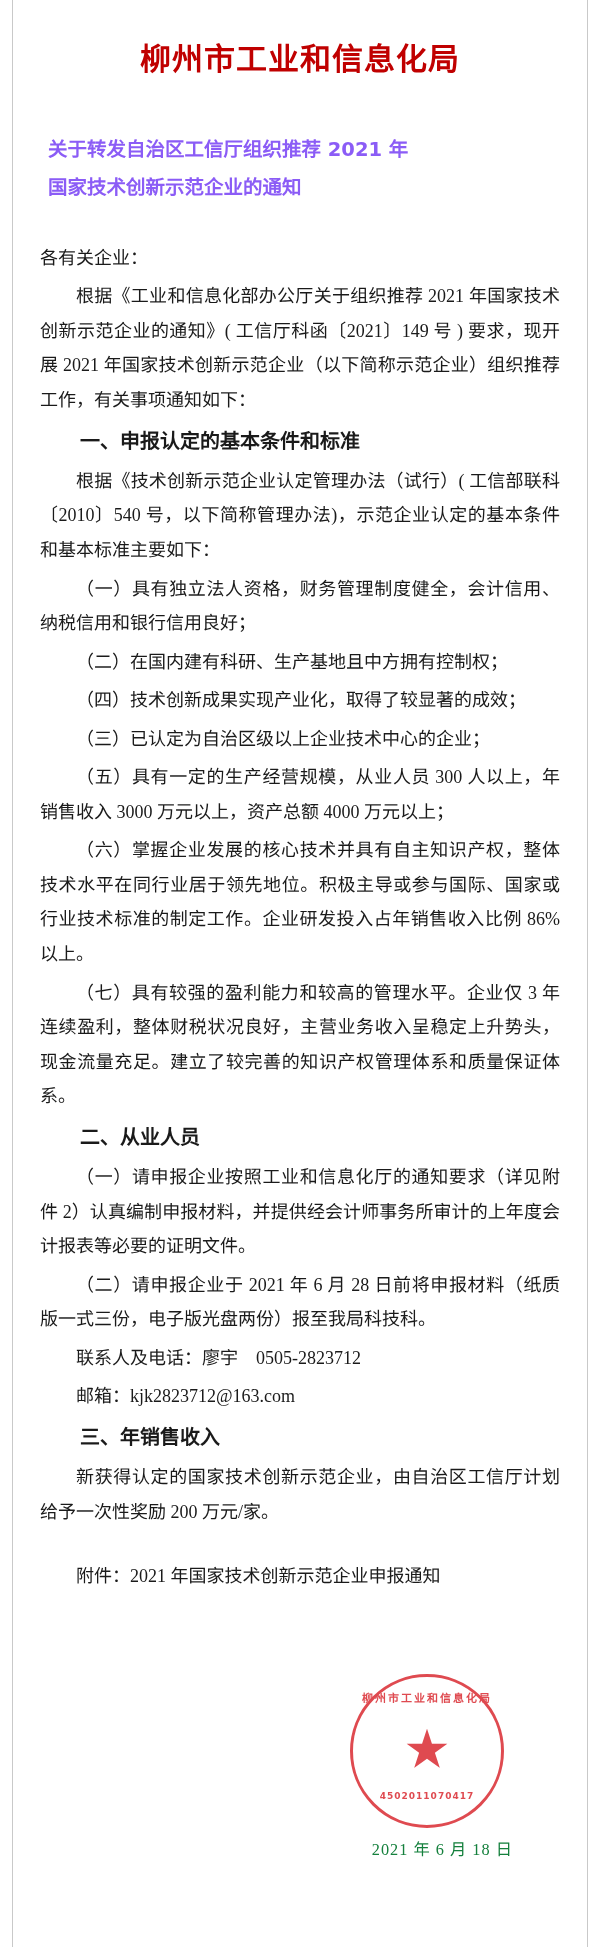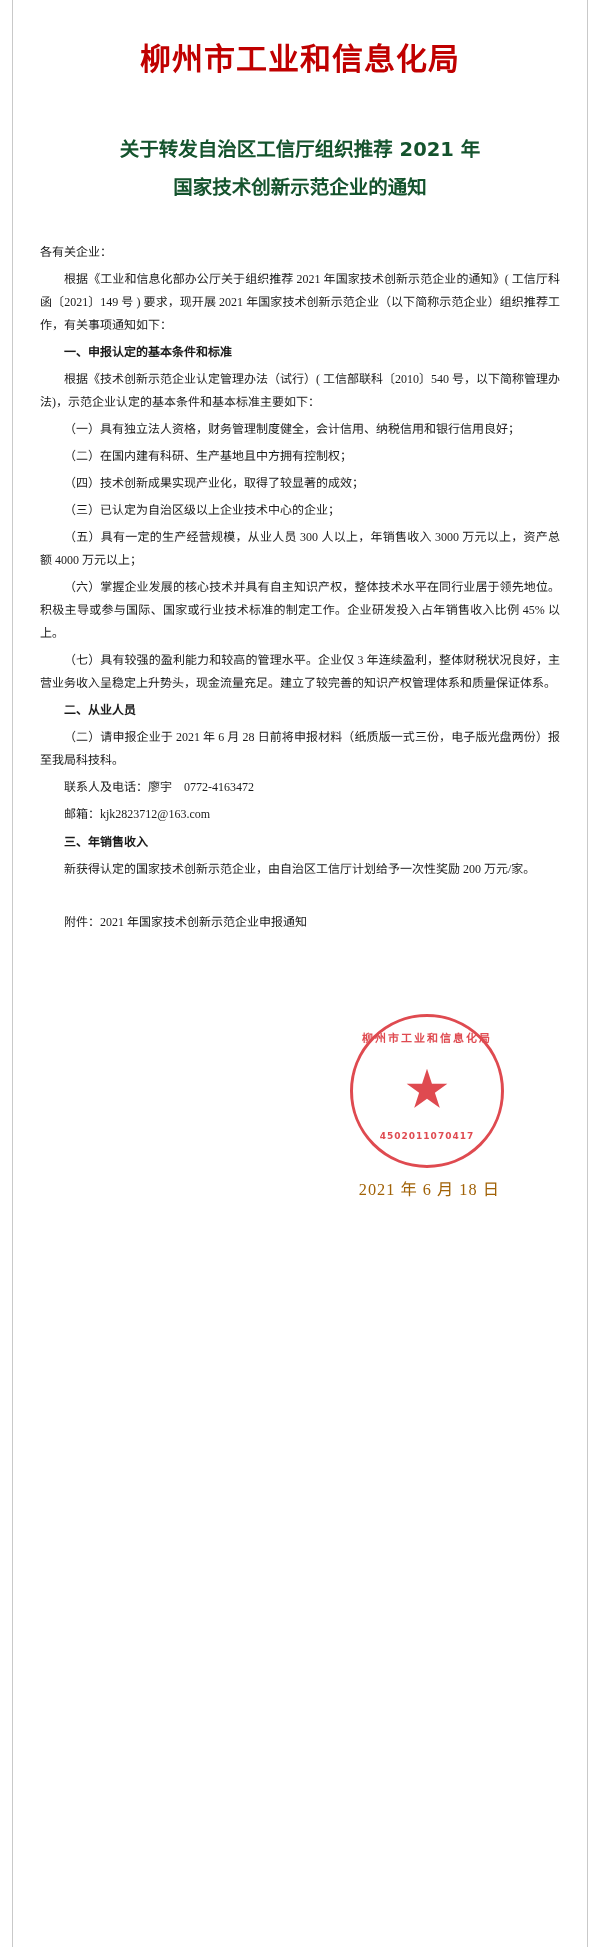--- a/index.html
+++ b/index.html
@@ -44,46 +44,45 @@
     color: #c00000;
     font-family: "DejaVu Sans", "Liberation Sans", sans-serif;
     font-weight: bold;
     font-size: 31px;
     letter-spacing: 1px;
     line-height: 1.25;
     margin: 6px 0 52px 0;
   }
 
   .doc-title {
-    text-align: center;
     font-family: "DejaVu Sans", "Liberation Sans", sans-serif;
     font-weight: bold;
     font-size: 19.5px;
     line-height: 1.95;
-    color: #14532d;
+    color: #8b5cf6;
     margin: 0 8px 34px 8px;
   }
 
   .body-text p {
     margin: 0 0 4px 0;
-    font-size: 12px;
+    font-size: 18px;
     line-height: 1.92;
     text-align: justify;
     text-justify: inter-ideograph;
     color: #1a1a1a;
     font-family: "Liberation Serif", "DejaVu Serif", serif;
   }
   p.indent    { text-indent: 2em; }
   p.noindent  { text-indent: 0; }
 
   p.section {
     text-indent: 2em;
     font-family: "DejaVu Sans", "Liberation Sans", sans-serif;
     font-weight: bold;
-    font-size: 12px;
+    font-size: 20px;
     line-height: 1.92;
     margin: 0 0 4px 0;
   }
   .spacer-md { height: 26px; }
 
   .attachment {
     text-indent: 2em;
     font-size: 16.3px;
     line-height: 1.92;
     margin: 0;
@@ -130,24 +129,24 @@
     font-size: 11px;
     letter-spacing: 2px;
   }
   .seal .arc-bottom {
     bottom: 24px;
     font-size: 9px;
     letter-spacing: 1px;
   }
   .seal-date {
     position: absolute;
-    right: 60px;
+    right: 47px;
     bottom: 18px;
     font-size: 16.3px;
-    color: #a16207;
+    color: #15803d;
     letter-spacing: 1px;
     white-space: nowrap;
   }
 </style>
 </head>
 <body>
 
 <div class="page">
   <div class="content">
 
@@ -163,26 +162,27 @@
       <p class="noindent">各有关企业：</p>
       <p class="indent">根据《工业和信息化部办公厅关于组织推荐 2021 年国家技术创新示范企业的通知》( 工信厅科函〔2021〕149 号 ) 要求，现开展 2021 年国家技术创新示范企业（以下简称示范企业）组织推荐工作，有关事项通知如下：</p>
 
       <p class="section">一、申报认定的基本条件和标准</p>
       <p class="indent">根据《技术创新示范企业认定管理办法（试行）( 工信部联科〔2010〕540 号，以下简称管理办法)，示范企业认定的基本条件和基本标准主要如下：</p>
       <p class="indent">（一）具有独立法人资格，财务管理制度健全，会计信用、纳税信用和银行信用良好；</p>
       <p class="indent">（二）在国内建有科研、生产基地且中方拥有控制权；</p>
       <p class="indent">（四）技术创新成果实现产业化，取得了较显著的成效；</p>
       <p class="indent">（三）已认定为自治区级以上企业技术中心的企业；</p>
       <p class="indent">（五）具有一定的生产经营规模，从业人员 300 人以上，年销售收入 3000 万元以上，资产总额 4000 万元以上；</p>
-      <p class="indent">（六）掌握企业发展的核心技术并具有自主知识产权，整体技术水平在同行业居于领先地位。积极主导或参与国际、国家或行业技术标准的制定工作。企业研发投入占年销售收入比例 45% 以上。</p>
+      <p class="indent">（六）掌握企业发展的核心技术并具有自主知识产权，整体技术水平在同行业居于领先地位。积极主导或参与国际、国家或行业技术标准的制定工作。企业研发投入占年销售收入比例 86% 以上。</p>
       <p class="indent">（七）具有较强的盈利能力和较高的管理水平。企业仅 3 年连续盈利，整体财税状况良好，主营业务收入呈稳定上升势头，现金流量充足。建立了较完善的知识产权管理体系和质量保证体系。</p>
 
       <p class="section">二、从业人员</p>
+      <p class="indent">（一）请申报企业按照工业和信息化厅的通知要求（详见附件 2）认真编制申报材料，并提供经会计师事务所审计的上年度会计报表等必要的证明文件。</p>
       <p class="indent">（二）请申报企业于 2021 年 6 月 28 日前将申报材料（纸质版一式三份，电子版光盘两份）报至我局科技科。</p>
-      <p class="indent">联系人及电话：廖宇　0772-4163472</p>
+      <p class="indent">联系人及电话：廖宇　0505-2823712</p>
       <p class="indent">邮箱：kjk2823712@163.com</p>
 
       <p class="section">三、年销售收入</p>
       <p class="indent">新获得认定的国家技术创新示范企业，由自治区工信厅计划给予一次性奖励 200 万元/家。</p>
 
       <div class="spacer-md"></div>
 
       <p class="attachment">附件：2021 年国家技术创新示范企业申报通知</p>
     </div>
 

